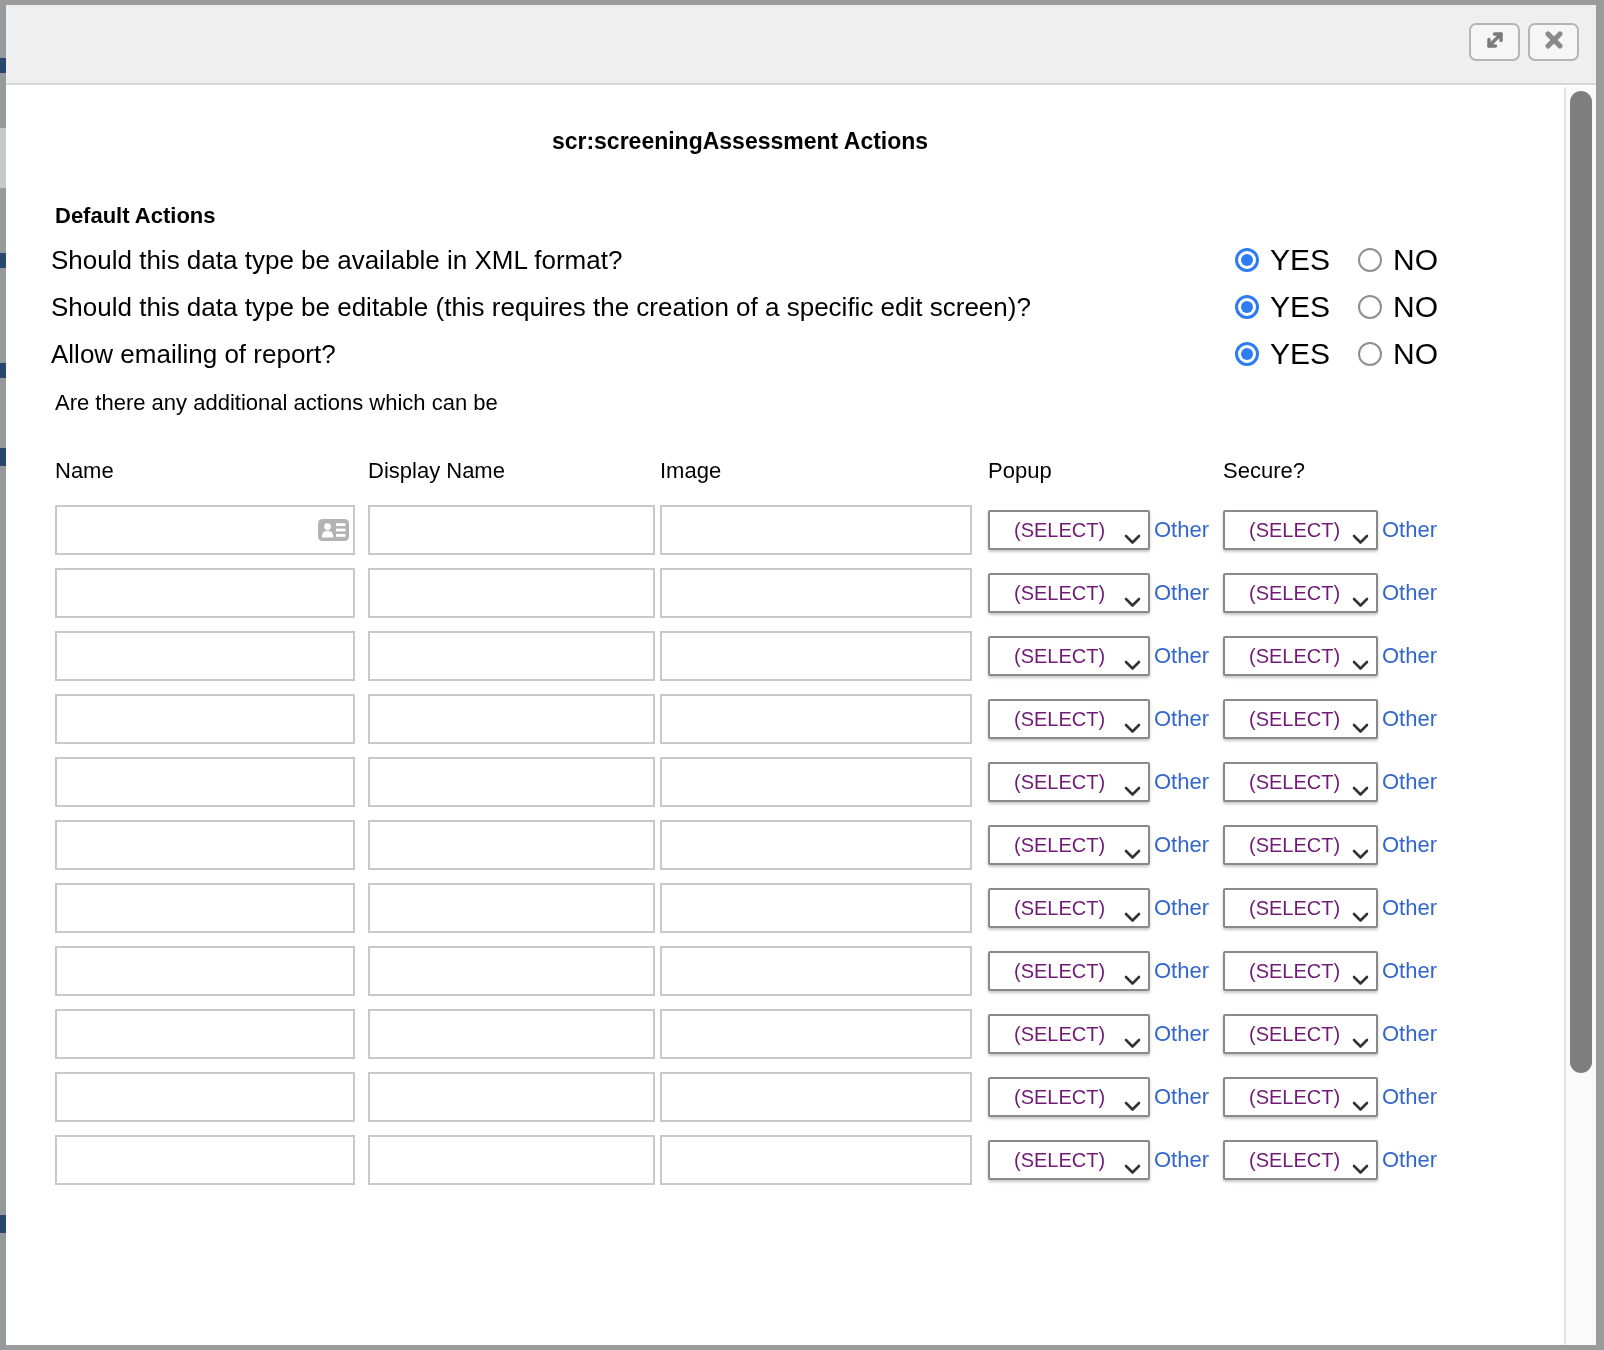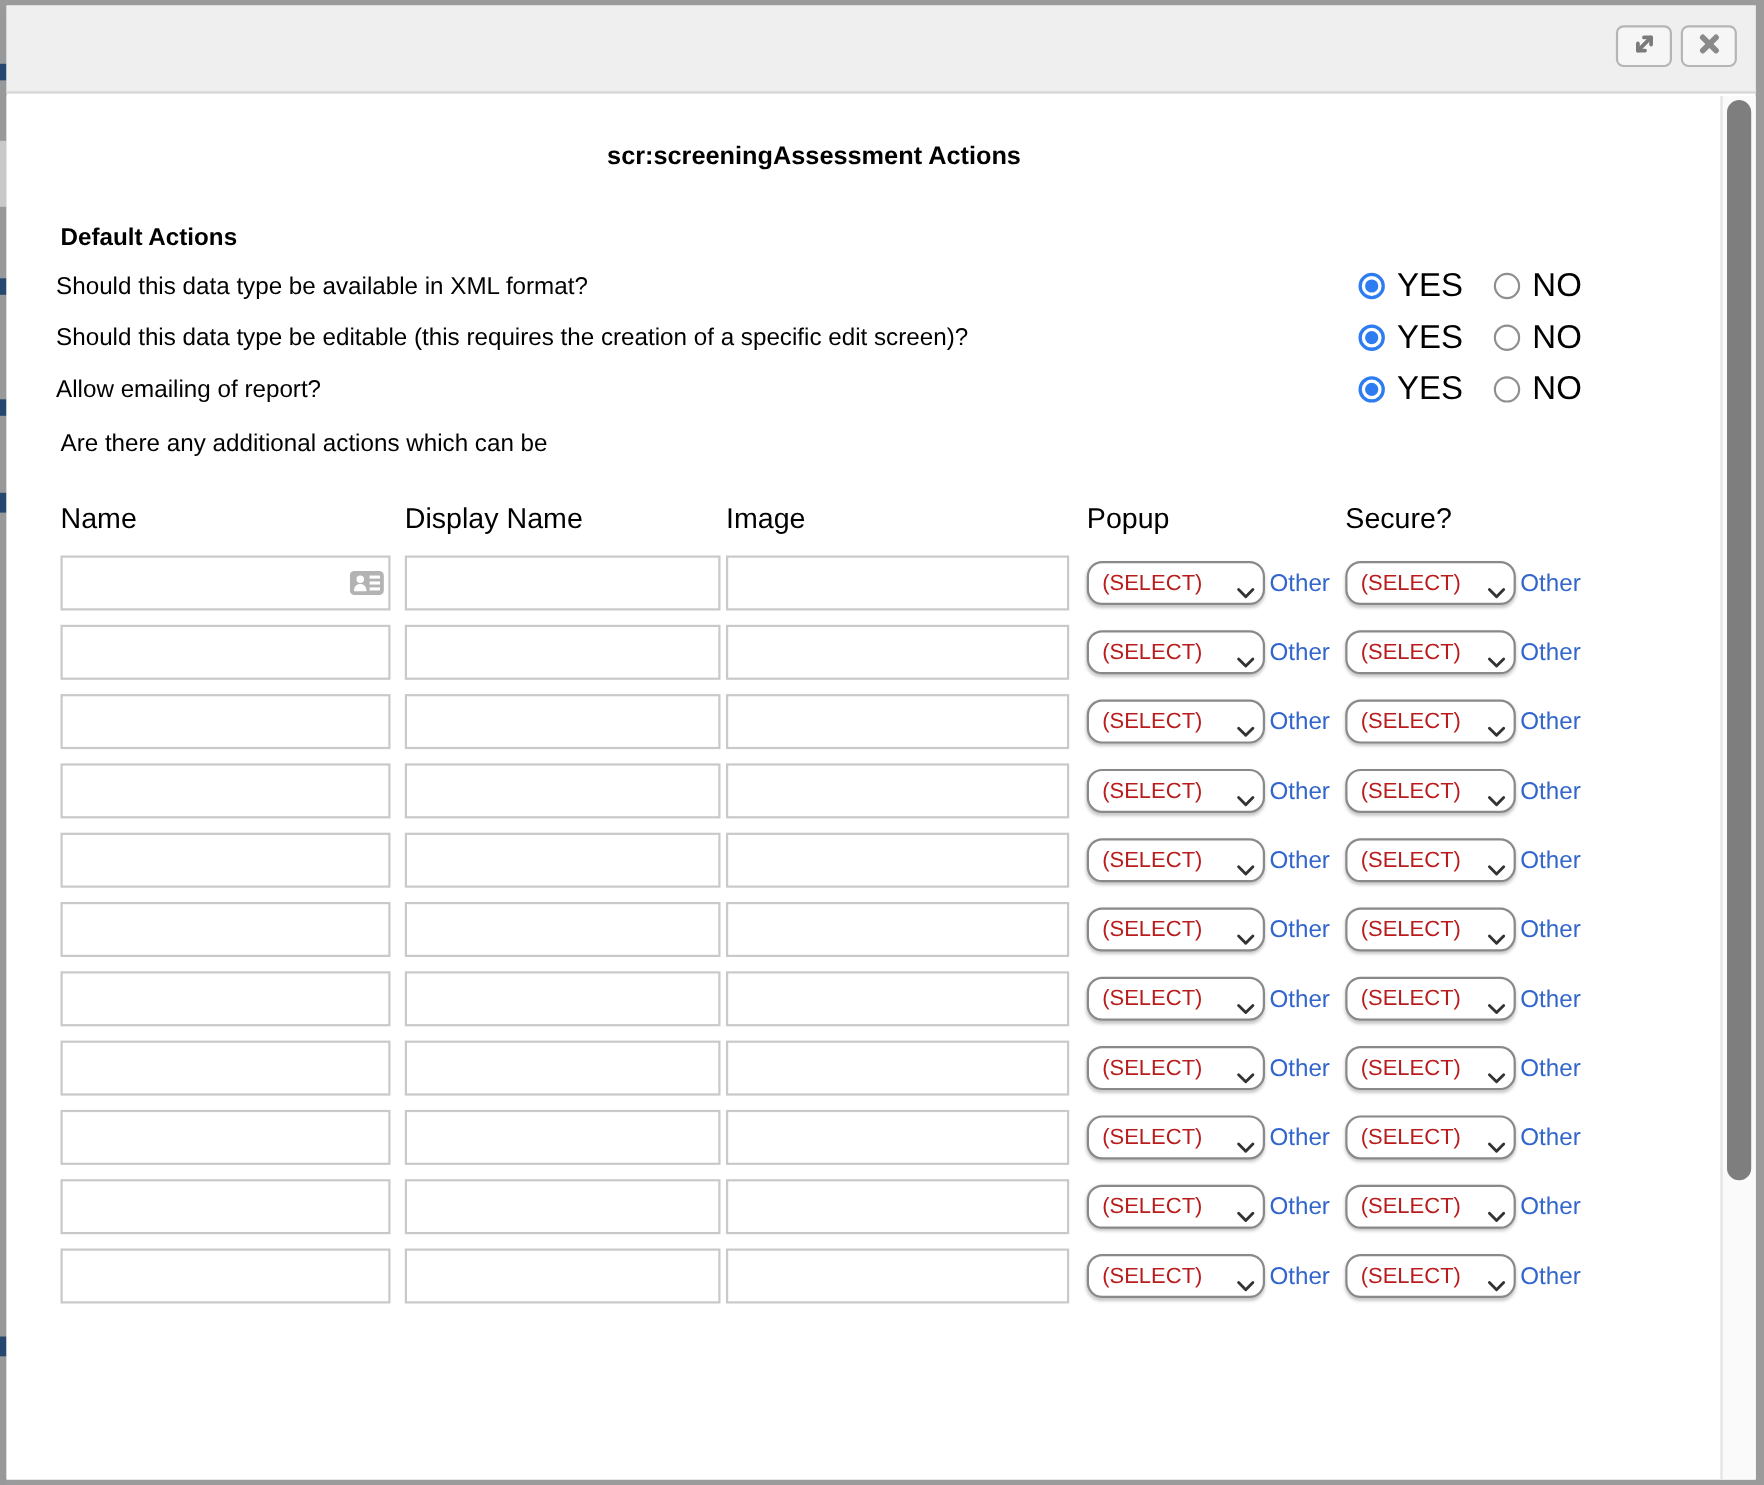--- a/index.html
+++ b/index.html
@@ -32,54 +32,54 @@
 
   .wrapper { position:absolute; left:0; top:0; width:1468px; font-size:22px; }
   .dialog-title { margin-top:40px; text-align:center; font-size:23px; font-weight:bold; line-height:28px; }
 
   .section-heading { margin:48px 0 0 49px; font-size:22px; font-weight:bold; line-height:26px; }
   .section-heading.additional { margin-left:54px; margin-top:51px; }
 
   .questions { margin:16px 36px 0 45px; }
   .question-row { display:flex; justify-content:space-between; align-items:center;
                   height:30px; margin-bottom:17px; }
-  .question-text { font-size:22px; white-space:nowrap;text-align:right; }
+  .question-text { font-size:26px; white-space:nowrap;text-align:right; }
   .radio-group { display:flex; align-items:center; flex:0 0 auto; }
   .radio { width:24px; height:24px; border-radius:50%; border:2px solid #8f8f8f; background:#fff;
            position:relative; cursor:pointer; flex:0 0 auto; }
   .radio.checked { border:3px solid #2e7cf2; }
   .radio.checked::after { content:''; position:absolute; left:3px; top:3px; right:3px; bottom:3px;
                           background:#2e7cf2; border-radius:50%; }
   .radio-label { font-size:30px; margin-left:11px; }
   .radio-label.first { margin-right:28px; }
 
   .para { margin:12px 0 0 49px; font-size:22px; line-height:33px; }
 
   .actions-table { margin:39px 0 0 49px; }
-  .header-row { display:flex; font-size:26px; line-height:26px; margin-bottom:21px; }
+  .header-row { display:flex; font-size:22px; line-height:26px; margin-bottom:21px; }
   .c1 { width:300px; margin-right:13px; }
   .c2 { width:287px; margin-right:5px; }
   .c3 { width:312px; margin-right:16px; }
   .c4 { width:225px; margin-right:10px; }
   .c5 { width:228px; }
 
   .table-row { display:flex; align-items:center; height:50px; margin-bottom:13px; }
   .cell { position:relative; height:50px; }
   .text-input { width:100%; height:50px; border:2px solid #c9c9c9; background:#fff;
                 font-size:20px; font-family:"Liberation Sans", sans-serif; padding:0 44px 0 10px; }
   .cell .autofill-icon { display:none; position:absolute; right:6px; top:14px; pointer-events:none; }
   .cell.has-icon .autofill-icon { display:block; }
 
   .select-cell { display:flex; align-items:center; height:50px; }
   .select-wrap { position:relative; height:40px; }
   .select-wrap.popup { width:162px; }
   .select-wrap.secure { width:155px; }
   select { -webkit-appearance:none; appearance:none; width:100%; height:40px; background:#fff;
-           border:2px solid #898989; border-radius:14px; font-size:20px;
-           font-family:"Liberation Sans", sans-serif; padding:0 30px 0 12px; color:#b91c1c;
+           border:2px solid #898989; border-radius:2px; font-size:20px;
+           font-family:"Liberation Sans", sans-serif; padding:0 30px 0 24px; color:#701a75;
            box-shadow:0 2px 3px rgba(0,0,0,0.22); cursor:pointer; }
   .chev { position:absolute; right:9px; top:15px; pointer-events:none; }
   .other-link { color:#3366cc; font-size:22px; text-decoration:none; margin-left:4px; cursor:pointer; }
 </style>
 </head>
 <body>
 
 <div class="bg-strip">
   <div class="seg navy" style="top:50px;height:15px"></div>
   <div class="seg lite" style="top:120px;height:60px"></div>

